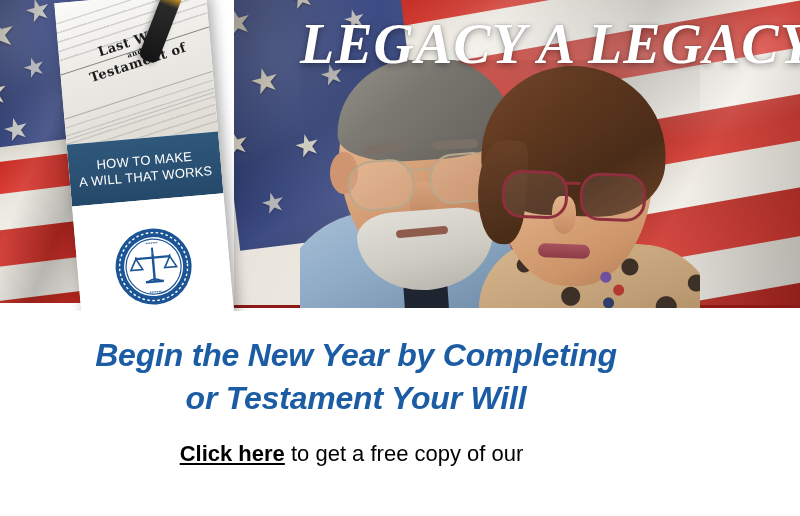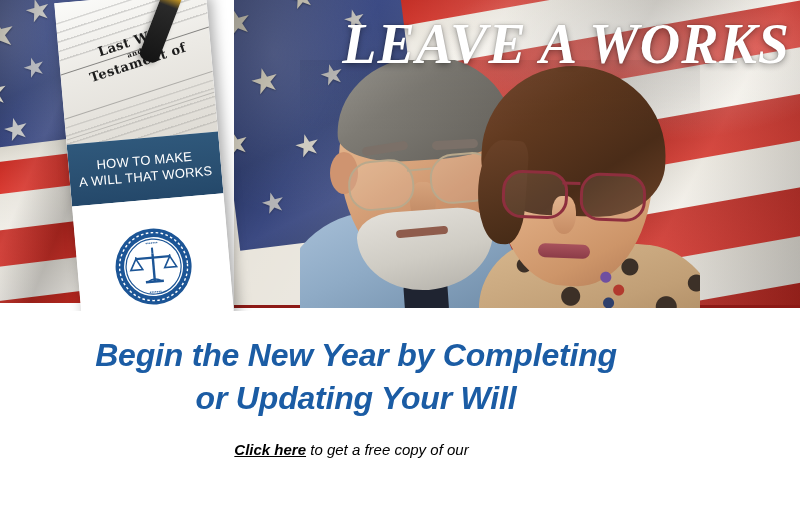--- a/index.html
+++ b/index.html
@@ -444,23 +444,22 @@
     font-weight: bold;
     font-style: italic;
     font-size: 32px;
     line-height: 1.33;
     letter-spacing: -0.2px;
   }
   .cta {
     margin: 21px 9px 0 0;
     color: #000000;
     font-family: "Liberation Sans", sans-serif;
-    font-size: 15px;
+    font-size: 22px;
     line-height: 1.30;
-    font-style: italic;
   }
   .cta .click-link {
     font-weight: bold;
     text-decoration: underline;
     color: #000000;
     cursor: pointer;
   }
   .cta .cta-line2 { font-weight: bold; }
 </style>
 </head>
@@ -529,21 +528,21 @@
       <div class="person woman-glasses">
         <span class="lens lens-l"></span>
         <span class="lens lens-r"></span>
         <span class="bridge"></span>
       </div>
       <div class="person woman-lips"></div>
       <div class="person woman-necklace"></div>
       <div class="couple-soft"></div>
     </div>
 
-    <div class="headline">LEAVE A WORKS</div>
+    <div class="headline">LEGACY A LEGACY</div>
 
     <div class="brochure">
 
       <div class="brochure-doc">
         <div class="doc-lines"></div>
         <div class="doc-rule r1"></div>
         <div class="doc-title">
           <div class="t-main">Last Will</div>
           <div class="t-and">and</div>
           <div class="t-main">Testament of</div>
@@ -583,20 +582,20 @@
           </svg>
         </div>
       </div>
 
     </div>
   </div>
 
   <div class="copy">
     <div class="headline2">
       <div>Begin the New Year by Completing</div>
-      <div>or Updating Your Will</div>
+      <div>or Testament Your Will</div>
     </div>
     <div class="cta">
       <div><span class="click-link">Click here</span><span> to get a free copy of our</span></div>
     </div>
   </div>
 
 </div>
 
 </body></html>

